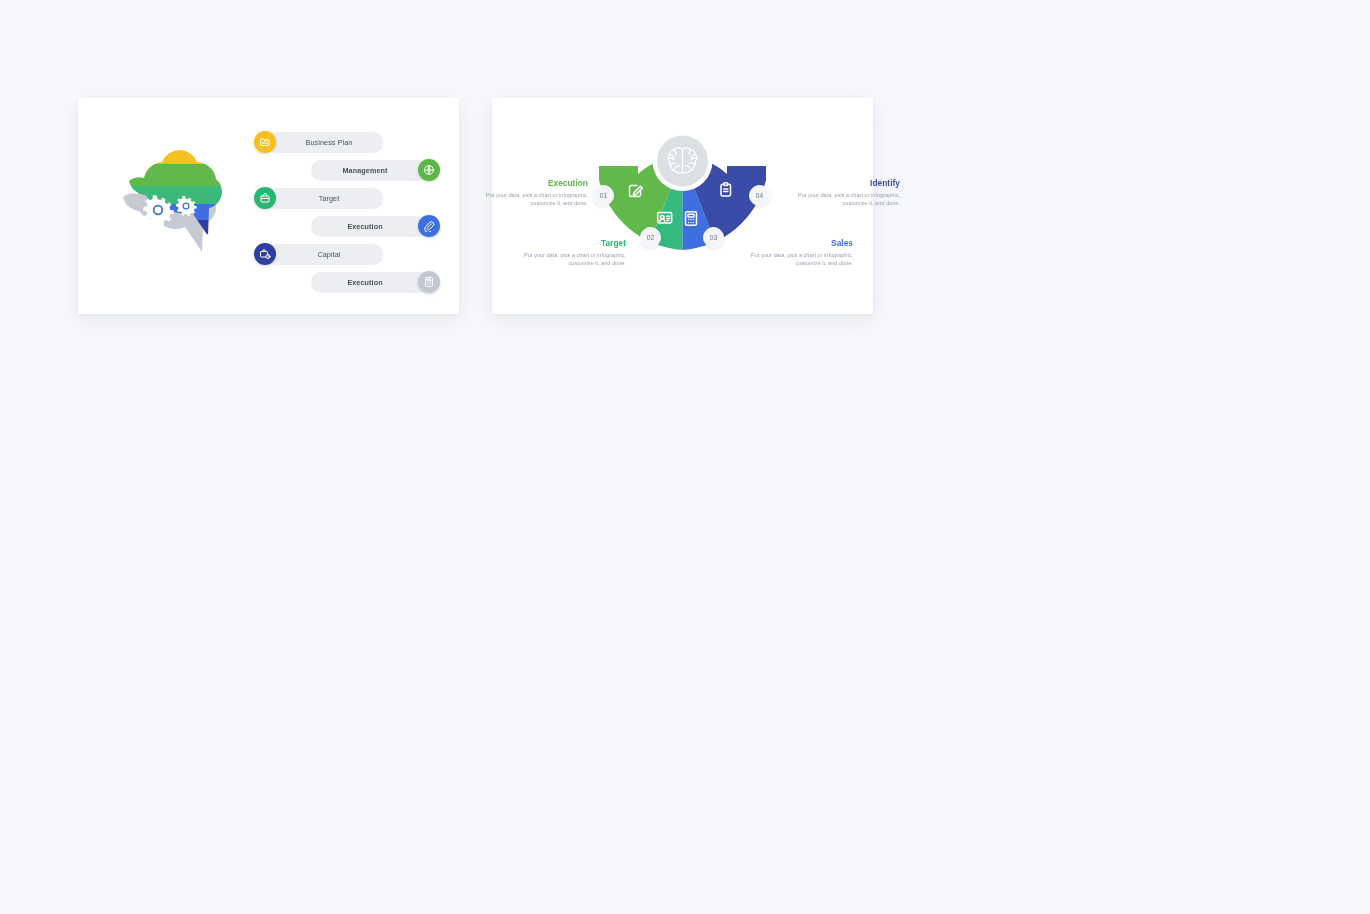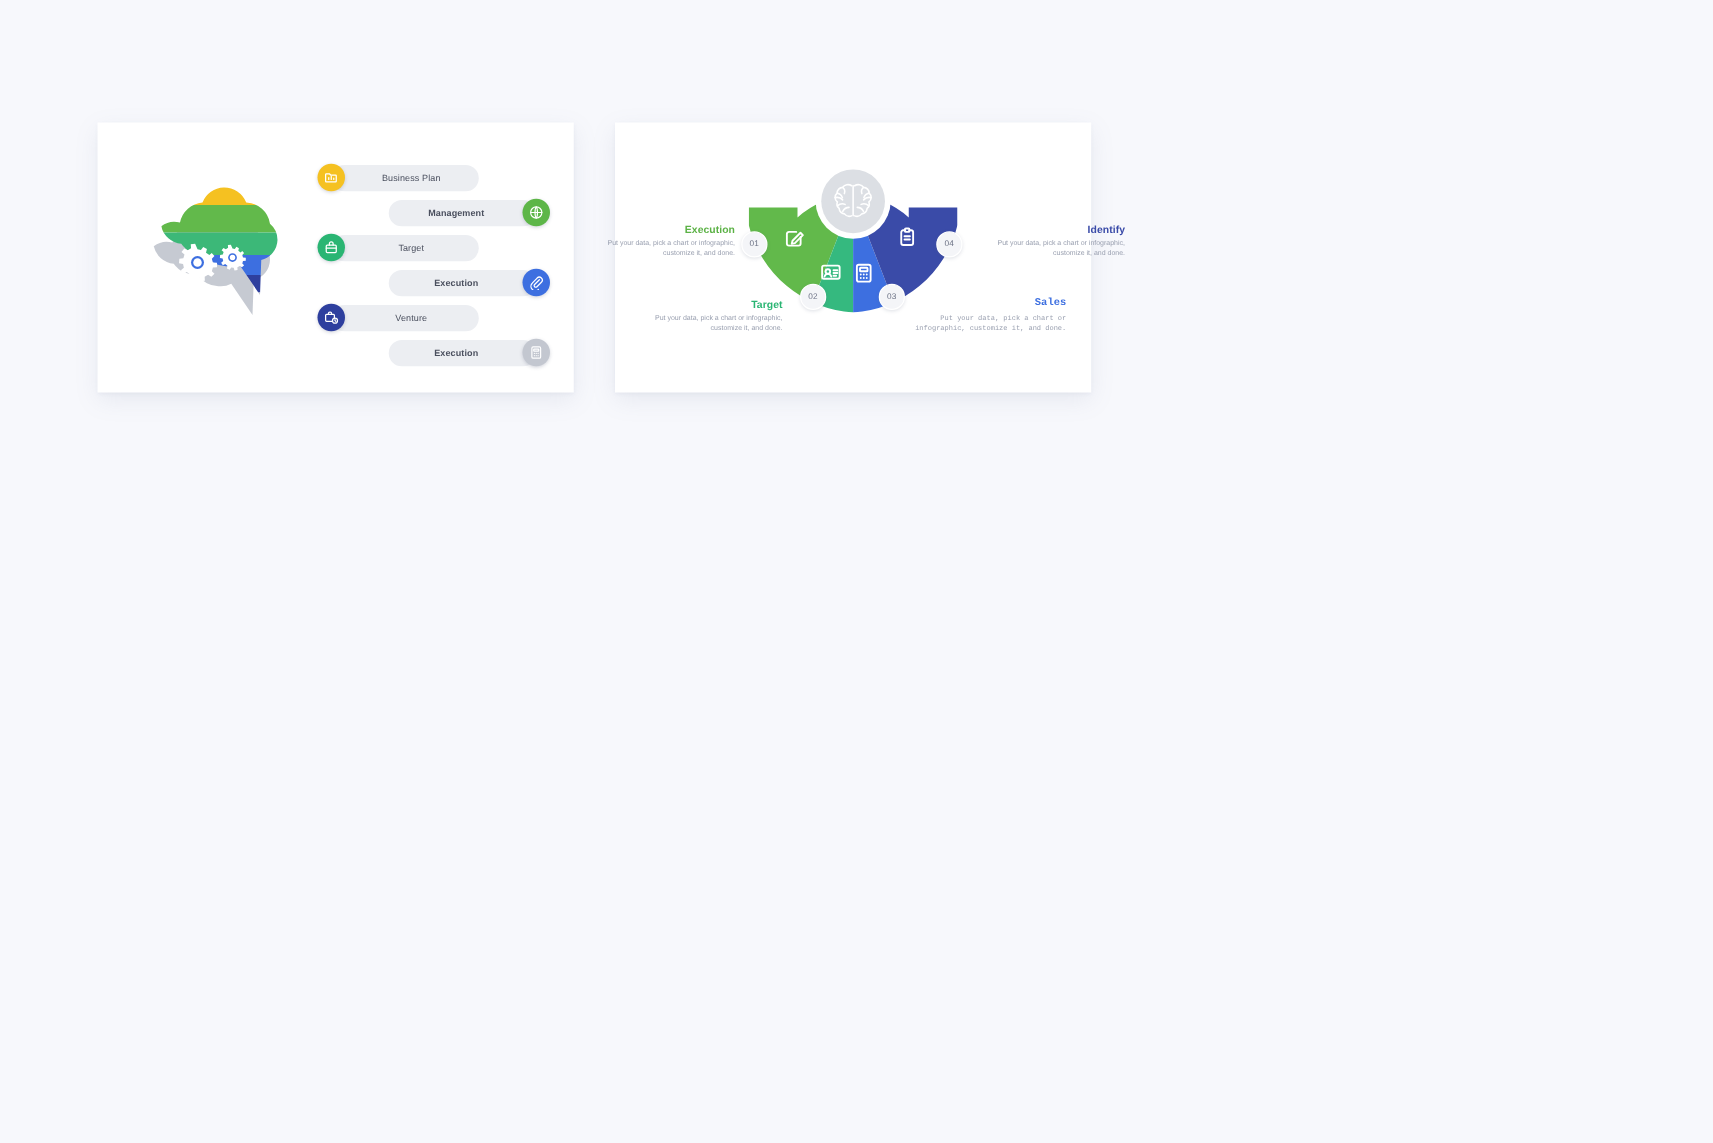--- a/index.html
+++ b/index.html
@@ -216,21 +216,21 @@
       <div class="pill-row left">
         <div class="pill-badge" style="background:#2e3f9e">
           <svg viewBox="0 0 24 24" fill="none" stroke="#ffffff" stroke-width="2" stroke-linecap="round" stroke-linejoin="round">
             <rect x="3" y="7" width="14" height="11" rx="1.5"></rect>
             <path d="M7.5 7V5.5A2 2 0 0 1 9.5 3.5h1a2 2 0 0 1 2 2V7"></path>
             <circle cx="18" cy="17" r="4" fill="#2e3f9e"></circle>
             <path d="M18 15.3V17l1.3 1"></path>
           </svg>
         </div>
         <div class="pill-bar">
-          <span class="pill-label">Venture</span>
+          <span class="pill-label">Capital</span>
         </div>
       </div>
 
       <div class="pill-row right">
         <div class="pill-bar">
           <span class="pill-label">Execution</span>
         </div>
         <div class="pill-badge" style="background:#c3c7d0">
           <svg viewBox="0 0 24 24" fill="none" stroke="#ffffff" stroke-width="1.9" stroke-linecap="round" stroke-linejoin="round">
             <rect x="5" y="3" width="14" height="18" rx="2"></rect>
@@ -336,21 +336,21 @@
     <div class="txt-block ta-right" style="left:-28px; top:80px;">
       <p class="txt-title" style="color:#5cb246">Execution</p>
       <p class="txt-body">Put your data, pick a chart or infographic, customize it, and done.</p>
     </div>
 
     <div class="txt-block ta-right" style="left:10px; top:140px;">
       <p class="txt-title" style="color:#2ab573">Target</p>
       <p class="txt-body">Put your data, pick a chart or infographic, customize it, and done.</p>
     </div>
 
-    <div class="txt-block ta-left" style="left:237px; top:140px;font-family:Liberation Mono, monospace;">
+    <div class="txt-block ta-left" style="left:237px; top:140px;">
       <p class="txt-title" style="color:#3d6fe0">Sales</p>
       <p class="txt-body">Put your data, pick a chart or infographic, customize it, and done.</p>
     </div>
 
     <div class="txt-block ta-left" style="left:284px; top:80px;">
       <p class="txt-title" style="color:#3a4ba8">Identify</p>
       <p class="txt-body">Put your data, pick a chart or infographic, customize it, and done.</p>
     </div>
 
   </div>

